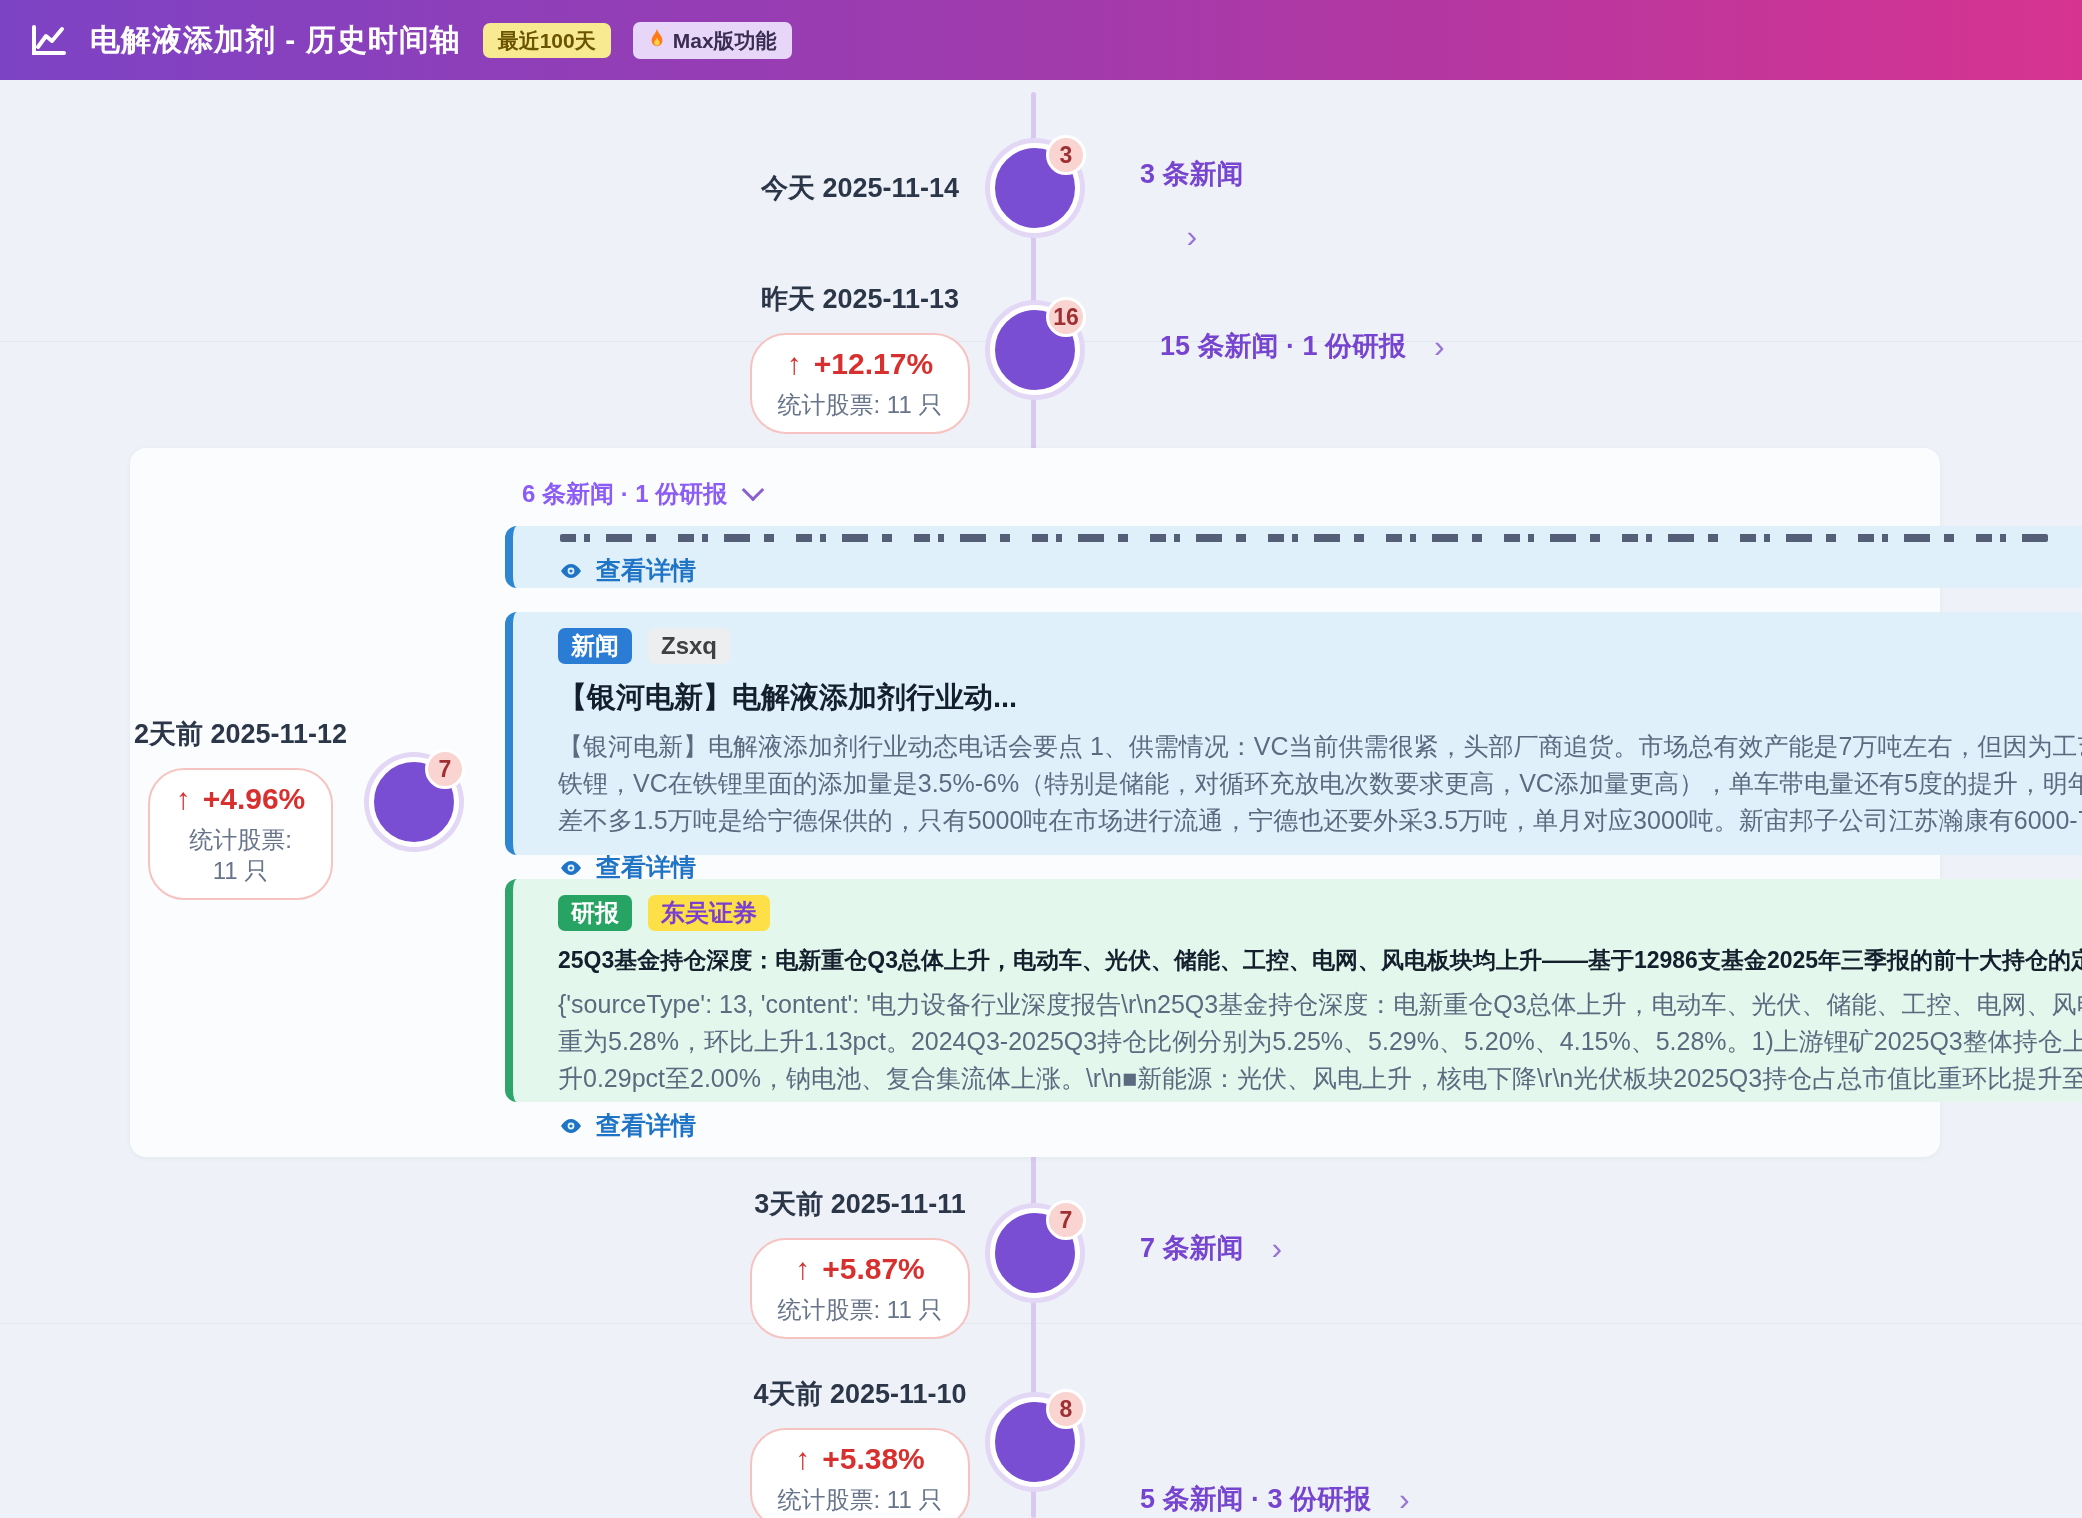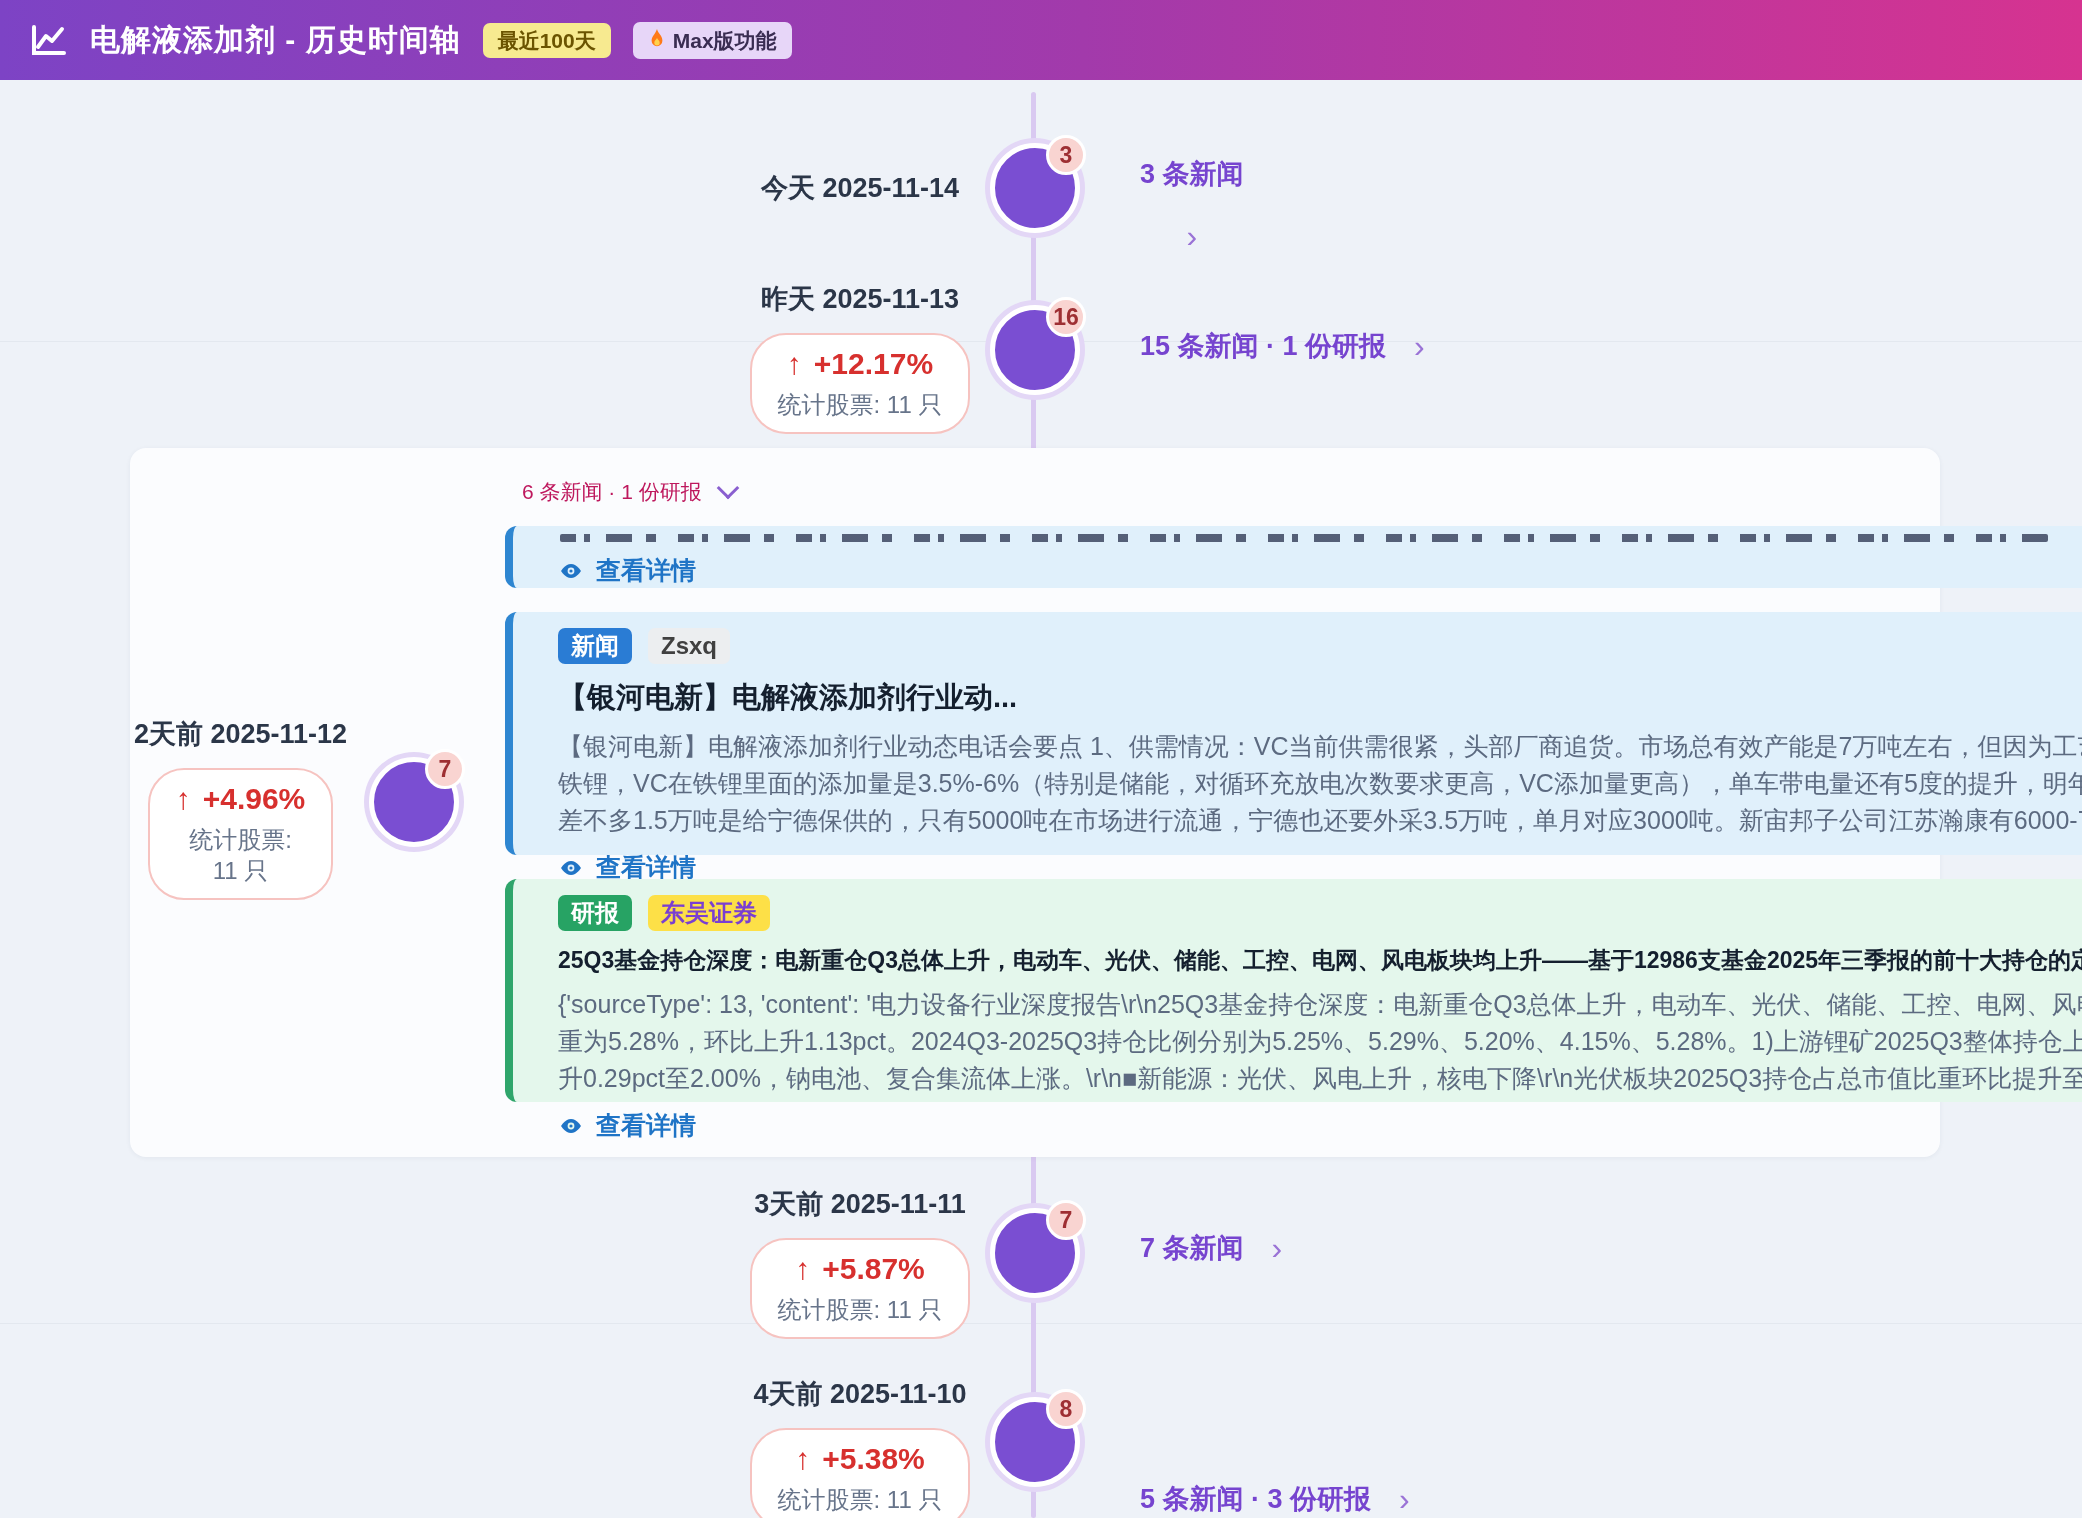--- a/index.html
+++ b/index.html
@@ -56,21 +56,21 @@
   .row-link .txt{color:#7644cf;font-weight:800;font-size:27px;white-space:nowrap;}
   .row-link .chev{color:#9a73d6;font-size:32px;font-weight:400;line-height:1;}
   
   .panel{
     position:absolute;left:130px;top:448px;width:1810px;height:709px;
     background:#fbfcfe;border-radius:16px;box-shadow:0 1px 5px rgba(35,48,80,0.06);z-index:2;
   }
   .panel-summary{
     position:absolute;left:392px;top:30px;display:flex;align-items:center;cursor:pointer;
   }
-  .panel-summary .txt{color:#be185d;font-weight:400;font-size:21px;white-space:nowrap;}
+  .panel-summary .txt{color:#8b5cf6;font-weight:700;font-size:24px;white-space:nowrap;}
   .chev-down{
     width:13px;height:13px;border-right:3px solid #8a5fd0;border-bottom:3px solid #8a5fd0;
     transform:rotate(45deg);margin-left:18px;margin-top:-8px;
   }
   .exp-left{
     position:absolute;left:23px;top:268px;width:175px;
     display:flex;flex-direction:column;align-items:center;
   }
   .mini-node{position:absolute;left:239px;top:309px;}
   .mini-badge{left:295px;top:301px;}
@@ -147,21 +147,21 @@
     <div class="pill">
       <div class="pill-change">
         <span class="up">↑</span>
         <span>+12.17%</span>
       </div>
       <div class="pill-sub">统计股票: 11 只</div>
     </div>
   </div>
   <div class="node" style="top:305px;"></div>
   <div class="node-badge" style="left:1046px;top:297px;">16</div>
-  <div class="row-link" style="top:328px;">
+  <div class="row-link" style="top:328px;margin-left:20px;">
     <span class="txt">15 条新闻  ·  1 份研报</span>
     <span class="chev">›</span>
   </div>
 
   <div class="panel">
     <div class="panel-summary">
       <span class="txt">6 条新闻  ·  1 份研报</span>
       <span class="chev-down"></span>
     </div>
 

